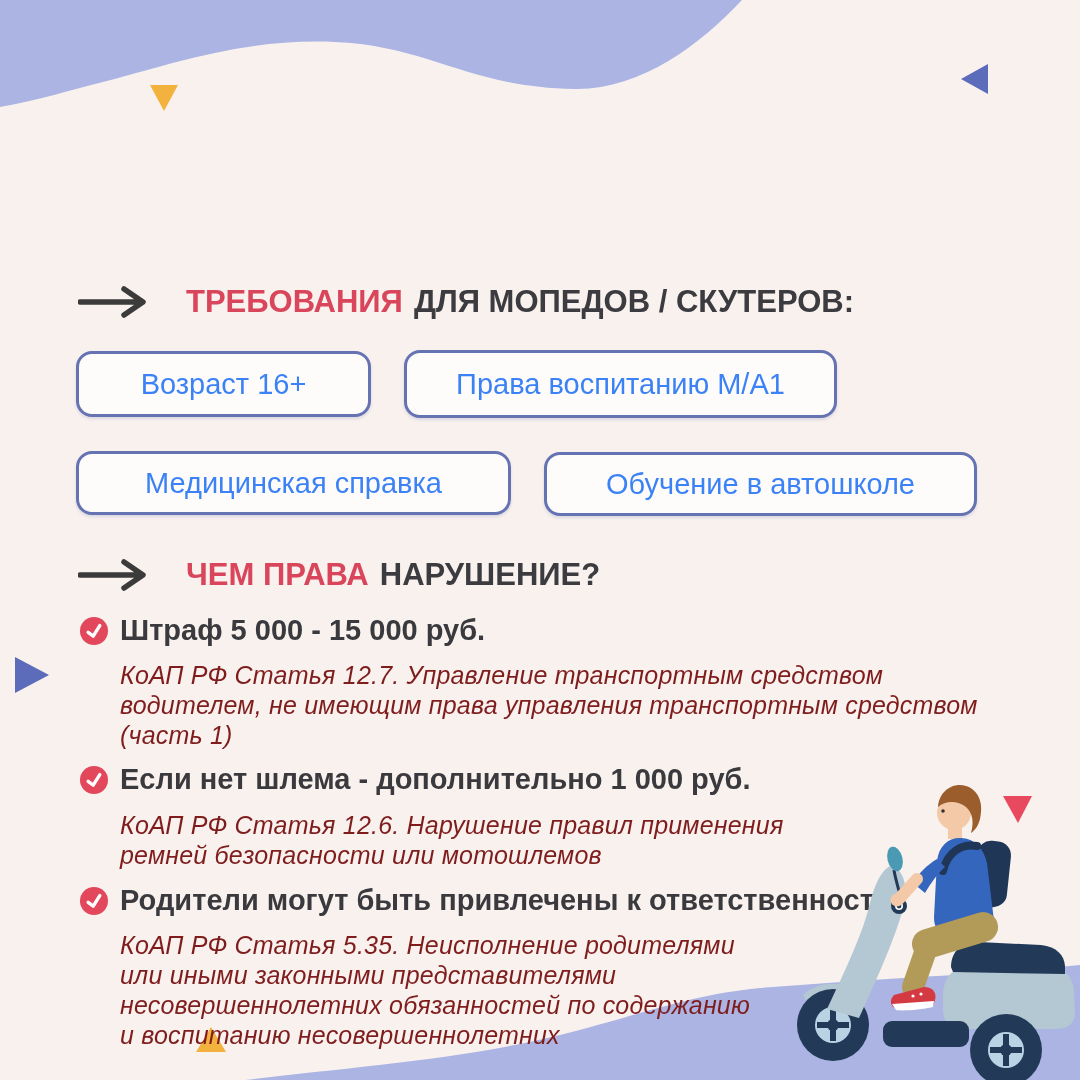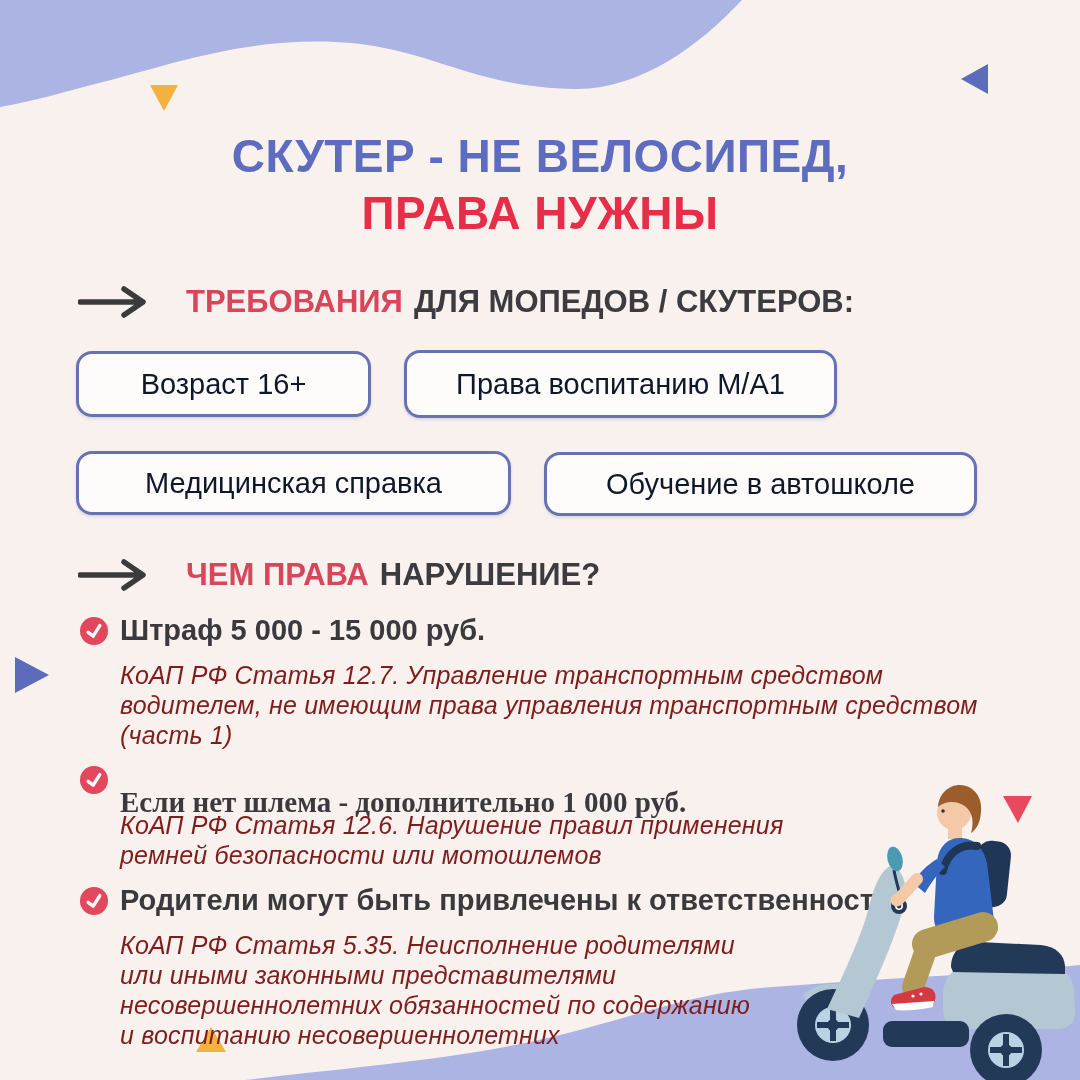--- a/index.html
+++ b/index.html
@@ -17,33 +17,33 @@
   .title-line-2 { color:#e62e48; }
 
   .sec-heading { position:absolute; display:flex; align-items:center; gap:36px;
                  font-size:31px; font-weight:bold; color:#3b3b40; white-space:nowrap; }
   #req-heading { left:78px; top:284px; }
   #pen-heading { left:78px; top:557px; }
   .accent { color:#d9455b; margin-right:11px; }
 
   .pill { position:absolute; background:#fefcfa; border:3px solid #6573b3; border-radius:16px;
           display:flex; align-items:center; justify-content:center;
-          font-size:29px; color:#0f172a; box-shadow:0 2px 3px rgba(90,100,160,0.18); }
+          font-size:29px; color:#3b82f6; box-shadow:0 2px 3px rgba(90,100,160,0.18); }
   #pill-0 { left:76px;  top:351px; width:289px; height:60px; }
   #pill-1 { left:404px; top:350px; width:427px; height:62px; }
   #pill-2 { left:76px;  top:451px; width:429px; height:58px; }
   #pill-3 { left:544px; top:452px; width:427px; height:58px; }
 
   .check { position:absolute; left:80px; width:28px; height:28px; border-radius:50%;
            background:#e2475c; display:flex; align-items:center; justify-content:center; }
   #chk-0 { top:617px; } #chk-1 { top:766px; } #chk-2 { top:887px; }
 
   .bullet-title { position:absolute; left:120px; font-size:29px; font-weight:bold;
                   color:#3a3a3e; white-space:nowrap; }
-  #bt-0 { top:614px; } #bt-1 { top:786px;font-family:Liberation Serif, serif; } #bt-2 { top:884px; }
+  #bt-0 { top:614px; } #bt-1 { top:763px; } #bt-2 { top:884px; }
 
   .law { position:absolute; left:120px; font-size:25px; font-style:italic; color:#7f1d1d;
          line-height:30px; letter-spacing:0.2px; white-space:pre-line; }
   #law-0 { top:660px; } #law-1 { top:810px; } #law-2 { top:930px; }
 
   .scooter { position:absolute; left:785px; top:775px; width:300px; height:305px; }
 </style>
 </head>
 <body>
 
@@ -52,24 +52,20 @@
   <svg class="decor-layer" viewBox="0 0 1080 1080">
     <path d="M0,0 L742,0 C700,45 640,90 575,89 C470,88 430,46 335,42 C240,38 170,65 95,84 C70,90 40,100 0,107 Z" fill="#abb4e3"></path>
     <path d="M245,1080 C340,1068 460,1060 560,1035 C650,1012 690,995 760,988 C880,978 980,975 1080,965 L1080,1080 Z" fill="#abb4e3"></path>
     <polygon points="150,85 178,85 164,111" fill="#f3b23e"></polygon>
     <polygon points="988,64 988,94 961,79" fill="#5c6cba"></polygon>
     <polygon points="15,657 15,693 49,675" fill="#5c6cba"></polygon>
     <polygon points="1003,796 1032,796 1018,823" fill="#e8495e"></polygon>
     <polygon points="211,1027 196,1052 226,1052" fill="#f3b23e"></polygon>
   </svg>
 
-  <div class="title">
-    <div class="title-line-1">СКУТЕР - НЕ ВЕЛОСИПЕД,</div>
-    <div class="title-line-2">ПРАВА НУЖНЫ</div>
-  </div>
 
   <div class="sec-heading" id="req-heading">
     <svg width="72" height="32" viewBox="0 0 72 32">
       <path d="M2,16 L63,16 M46,3 L65,16 L46,29" stroke="#3b3b3b" stroke-width="5.5" fill="none" stroke-linecap="round" stroke-linejoin="round"></path>
     </svg>
     <div>
       <span class="accent">ТРЕБОВАНИЯ</span><span>ДЛЯ МОПЕДОВ / СКУТЕРОВ:</span>
     </div>
   </div>
 

